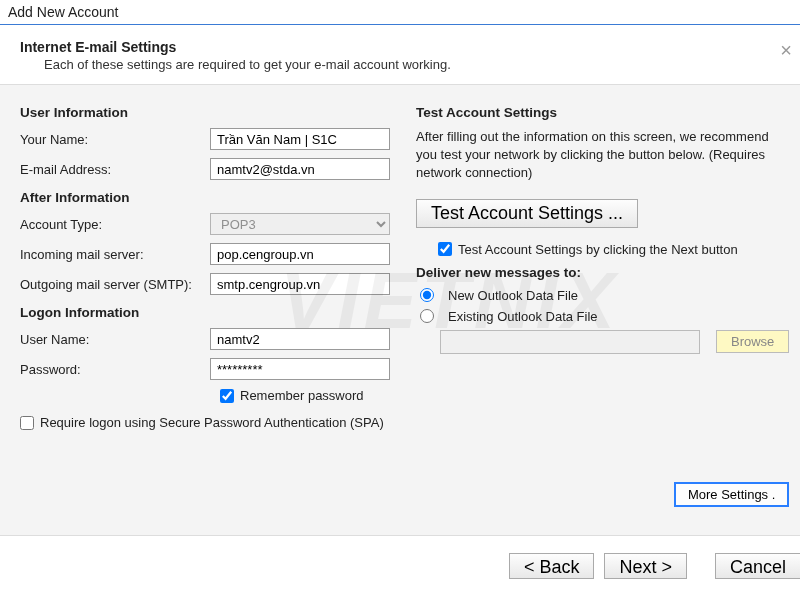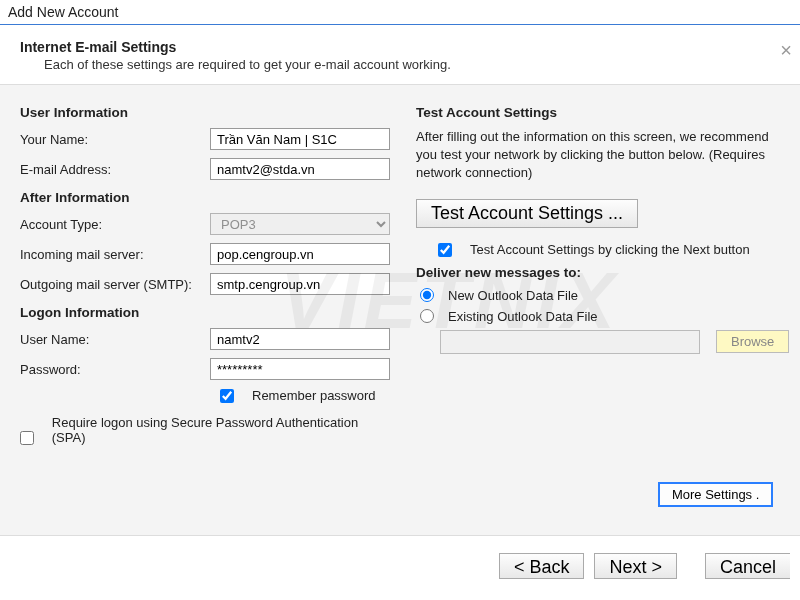--- a/index.html
+++ b/index.html
@@ -15,28 +15,28 @@
   .section-title { font-weight: bold; font-size: 13.5px; margin-bottom: 8px; }
   .row { display: flex; align-items: center; margin-bottom: 8px; }
   .row .lbl { width: 190px; }
   .row input[type="text"], .row input[type="password"], .row select {
     width: 180px; height: 22px; padding: 1px 6px; font-size: 13px;
     border: 1px solid #999; background: #fff;
   }
   .row select { background: #eee; color: #666; }
   .info-text { line-height: 1.4; margin-bottom: 16px; }
   .btn { background: linear-gradient(#fdfdfd,#e8e8e8); border: 1px solid #aaa; padding: 3px 14px; font-size: 18px; cursor: pointer; }
-  .check-row { display: flex; align-items: flex-end; margin-bottom: 8px; gap: 18px; }
+  .check-row { display: flex; align-items: center; margin-bottom: 8px; gap: 6px; }
   .check-row input[type="checkbox"] { width: 14px; height: 14px; }
   .radio-row { display: flex; align-items: center; margin-left: 4px; margin-bottom: 6px; gap: 14px; }
   .radio-row input[type="radio"] { width: 14px; height: 14px; }
   .existing-path { margin-left: 24px; width: 260px; height: 24px; border: 1px solid #bbb; background: #f0f0f0; display: inline-block; }
   .browse-btn { background: #fef9c3; border: 1px solid #bbb; padding: 3px 14px; font-size: 13px; color: #888; margin-left: 16px; }
-  .more-settings { position: absolute; bottom: 16px; right: 16px; padding: 3px 12px; border: 2px solid #2a7fff; font-size: 13px; background: #fdfdfd; }
-  .footer { border-top: 1px solid #ddd; height: 60px; display: flex; align-items: center; justify-content: flex-end; gap: 10px; padding-right: 10px; background: #fff; }
+  .more-settings { position: absolute; bottom: 16px; right: 0; padding: 3px 12px; border: 2px solid #2a7fff; font-size: 13px; background: #fdfdfd; }
+  .footer { border-top: 1px solid #ddd; height: 60px; display: flex; align-items: center; justify-content: flex-end; gap: 10px; padding-right: 0; background: #fff; }
   .footer .btn { min-width: 82px; height: 26px; }
   .spa-row { margin-top: 12px; }
   .remember-row { margin-left: 200px; margin-top: 2px; }
   .watermark { position: absolute; font-size: 80px; color: rgba(0,0,0,0.05); font-weight: bold; font-style: italic; left: 280px; top: 170px; pointer-events: none; letter-spacing: 4px; }
 </style>
 </head>
 <body>
 
 <div class="titlebar">Add New Account</div>
 

